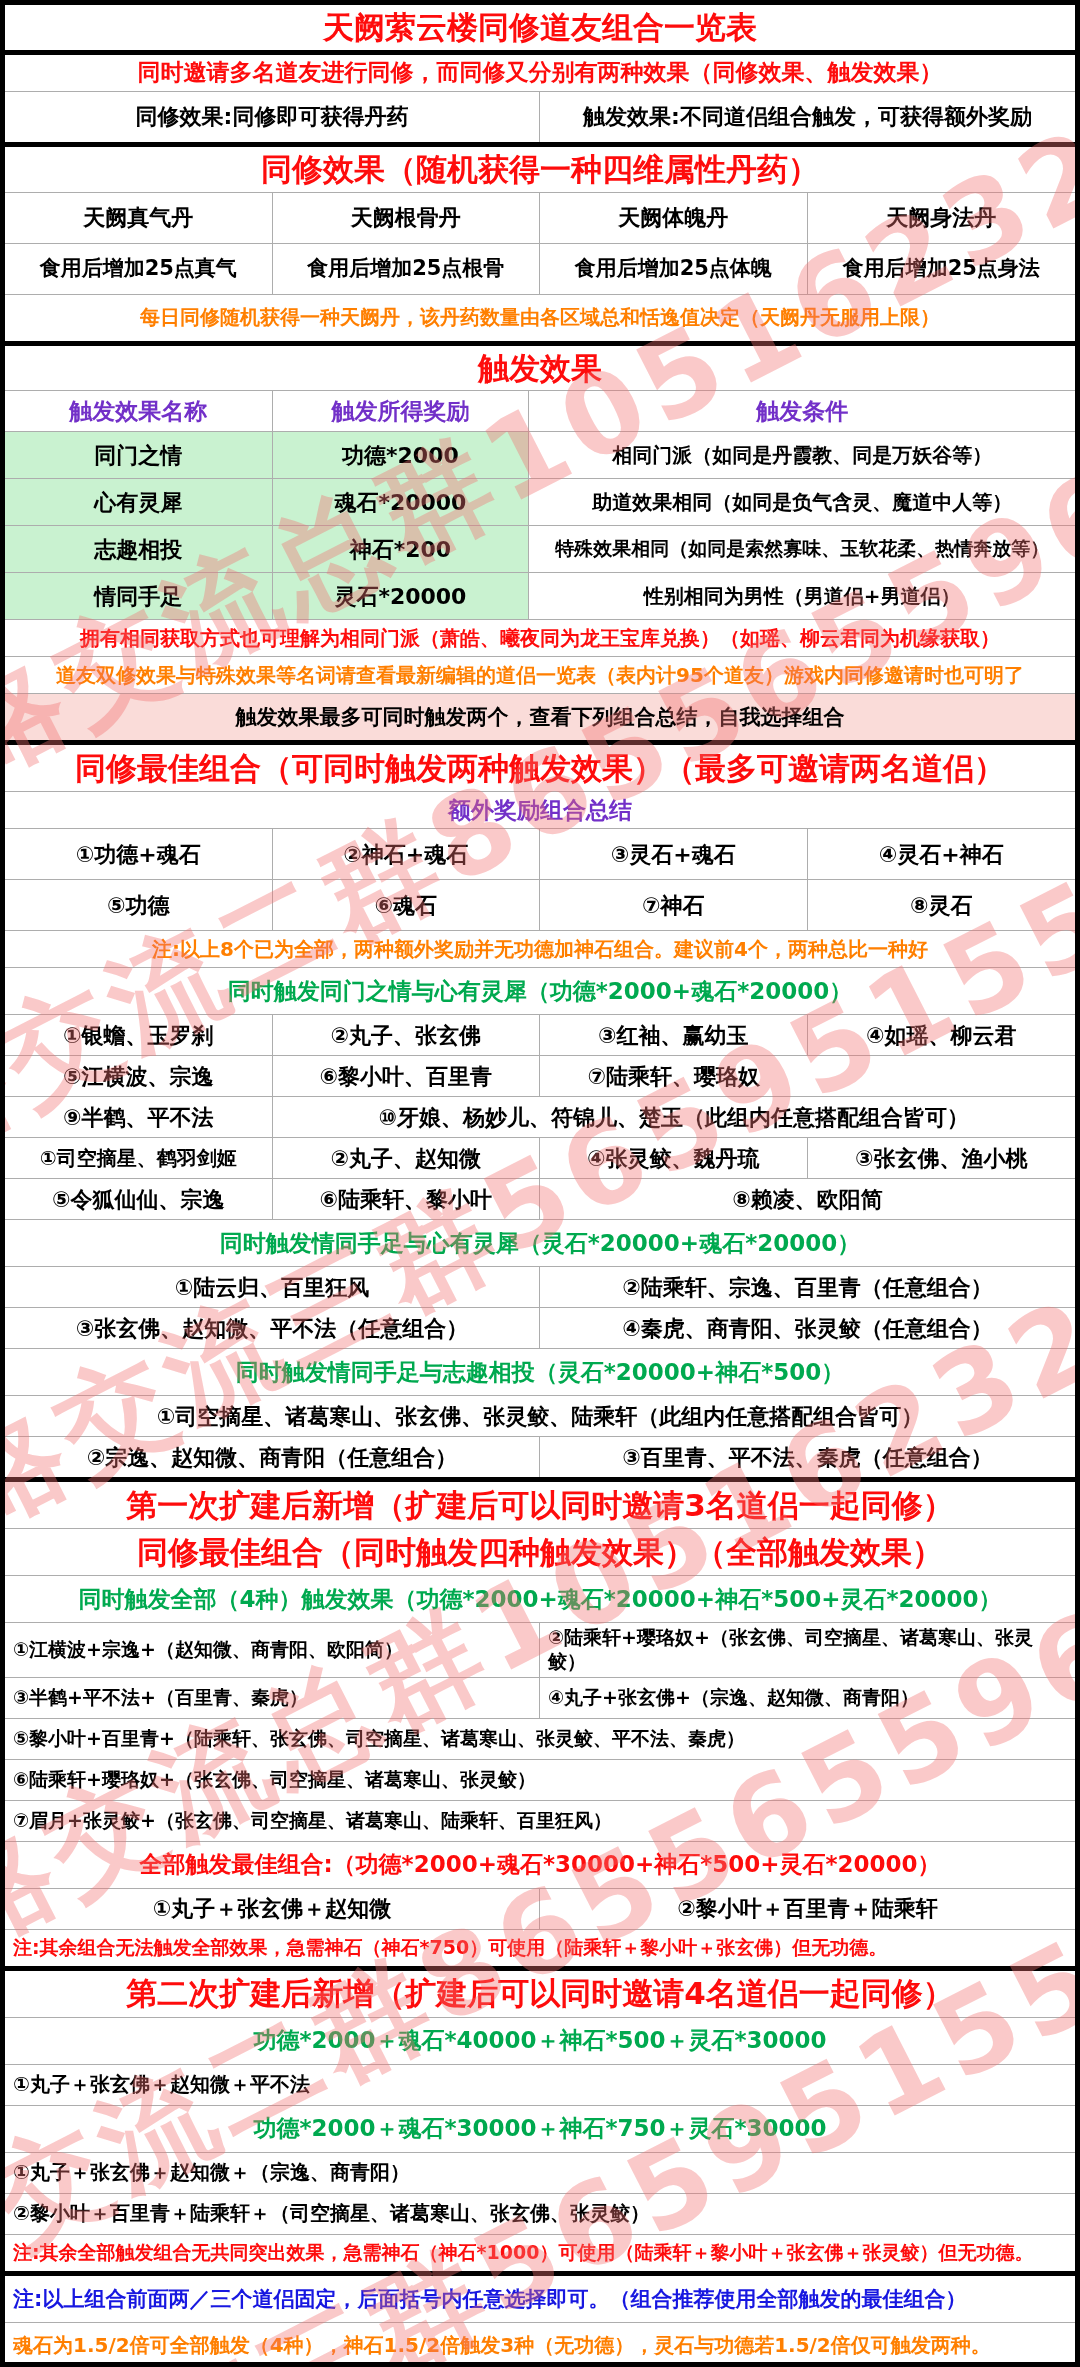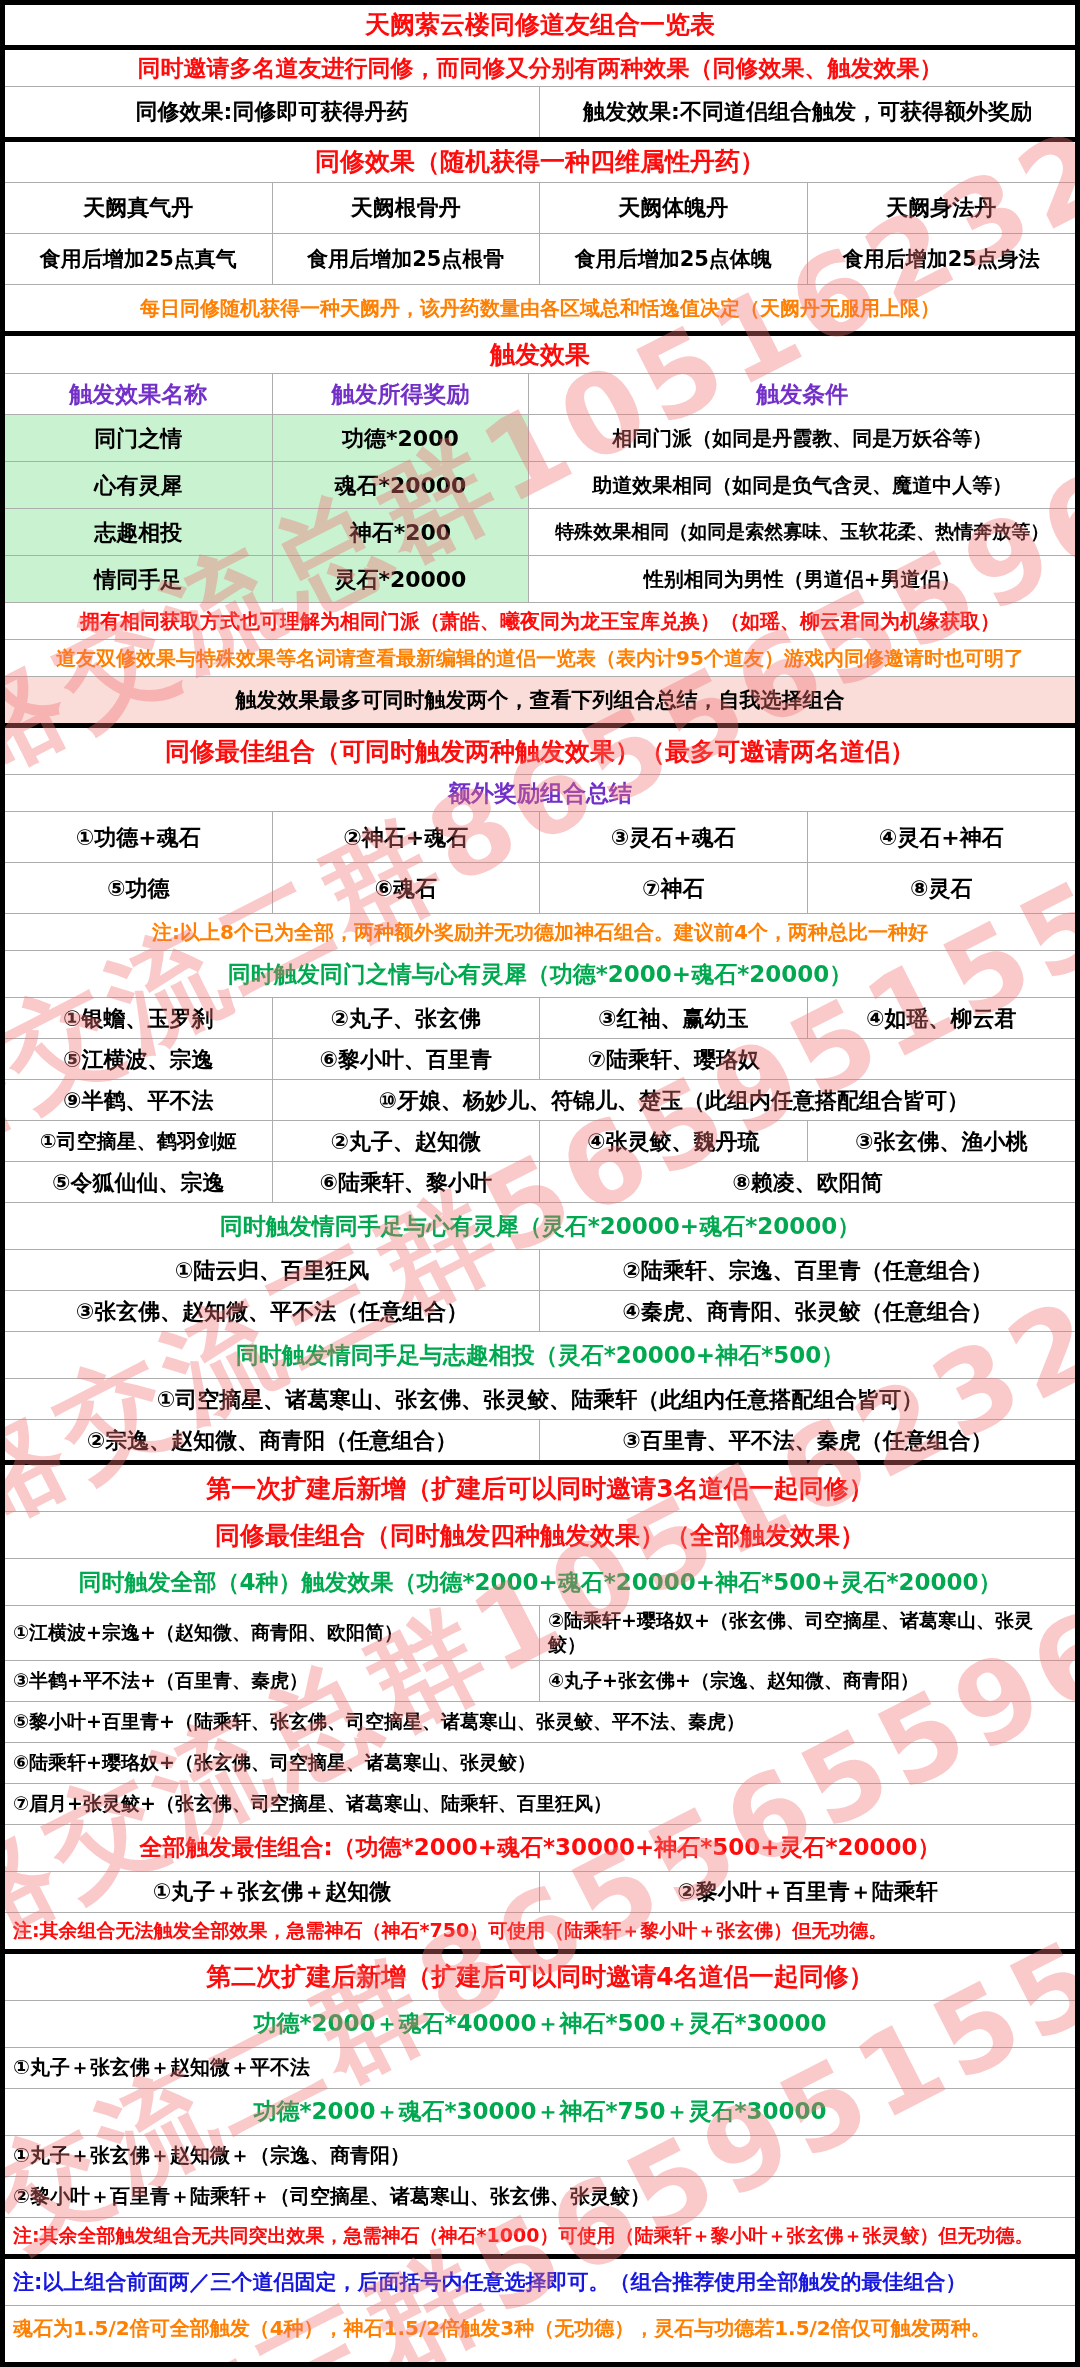--- a/index.html
+++ b/index.html
@@ -15,21 +15,21 @@
 .r{display:flex;border-bottom:1px solid var(--line)}
 .sec .r:last-child{border-bottom:none}
 .c{flex:1;display:flex;align-items:center;justify-content:center;text-align:center;
   padding:3px 6px;border-right:1px solid var(--line);min-height:40px;font-size:22px;line-height:1.25}
 .c:last-child{border-right:none}
 .left{justify-content:flex-start;text-align:left;padding-left:8px}
 .w25{flex:0 0 25%}.w24{flex:0 0 24%}.w50{flex:0 0 50%}
 .h46{min-height:46px}.h50{min-height:50px}.h36{min-height:36px}
 .red{color:var(--red)}.orange{color:var(--orange)}.purple{color:var(--purple)}
 .green{color:var(--green)}.blue{color:var(--blue)}
-.greenbg{background:var(--greenbg)}.pinkbg{background:var(--pinkbg)}.fs25{font-size:25px}.fs23{font-size:23px}.fs21{font-size:21px}
+.greenbg{background:var(--greenbg)}.pinkbg{background:var(--pinkbg)}.fs25{font-size:31px}.fs23{font-size:23px}.fs21{font-size:21px}
 .fs20{font-size:20px}.fs19{font-size:19px}
 .wm{position:absolute;white-space:nowrap;font-size:112px;letter-spacing:8px;
   color:rgba(243,112,112,0.38);transform:rotate(-27deg);pointer-events:none;z-index:5}
 </style>
 </head>
 <body>
 
 <div class="page">
 
   <div class="wm" style="top:360px;left:-240px">攻略交流总群1051623220</div>

